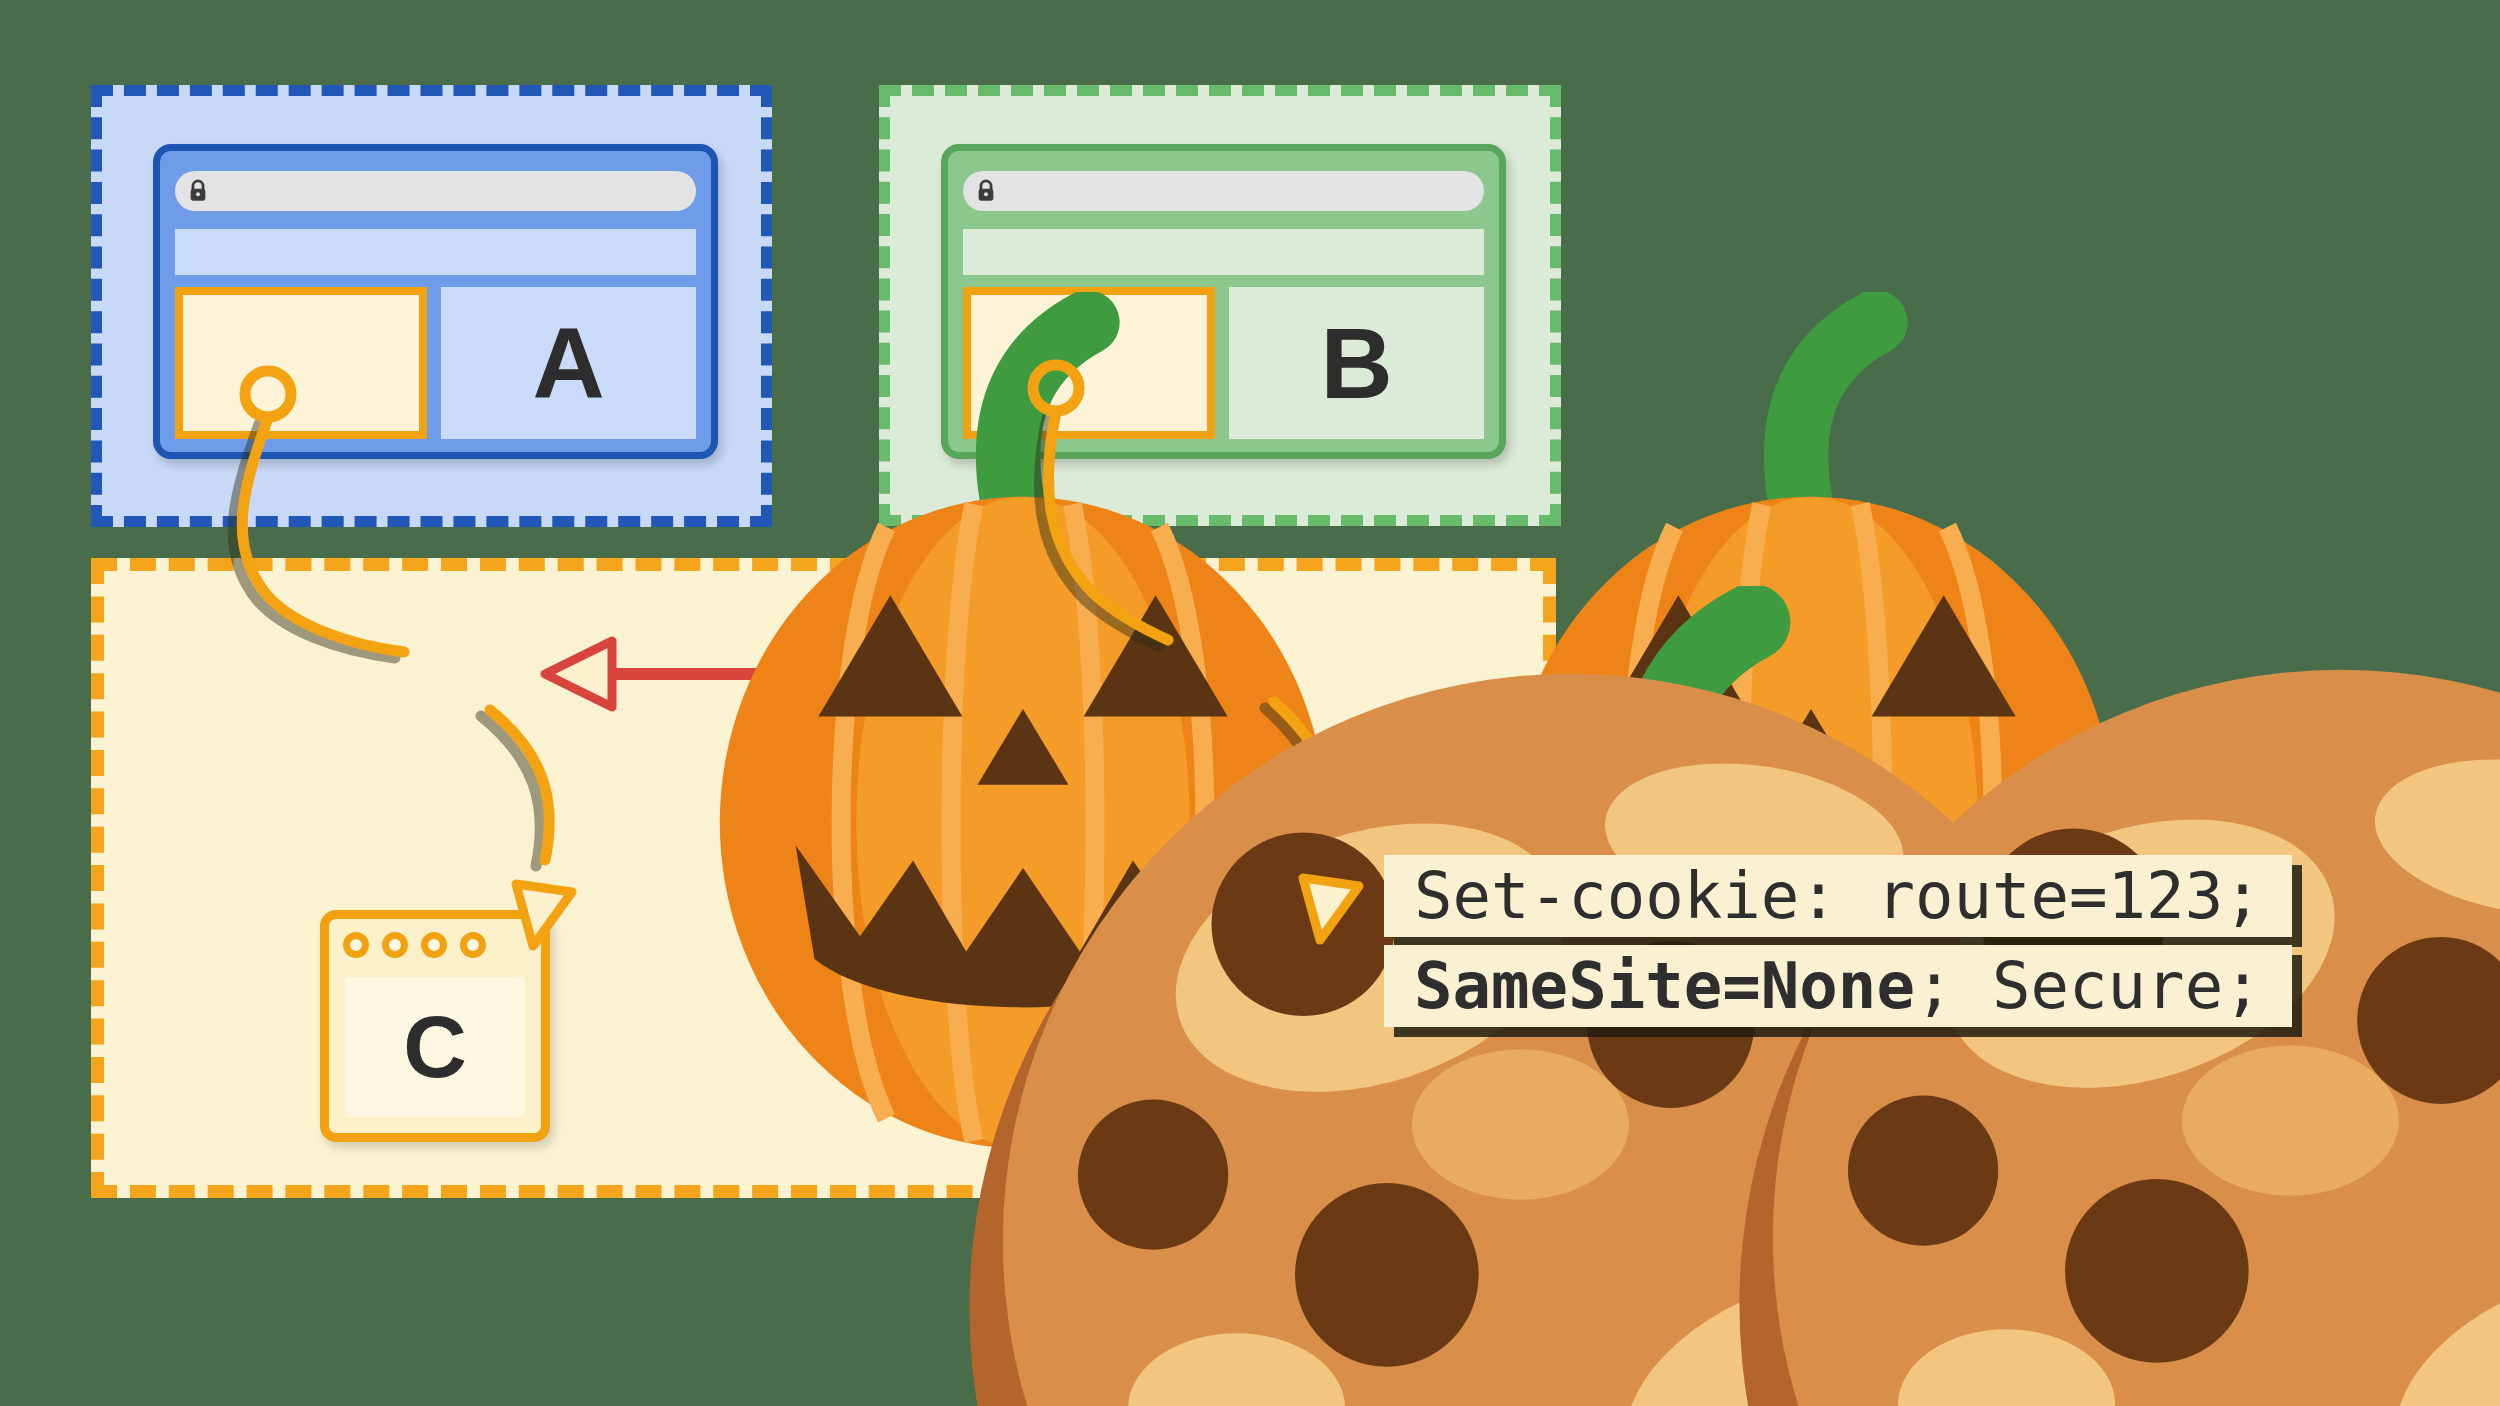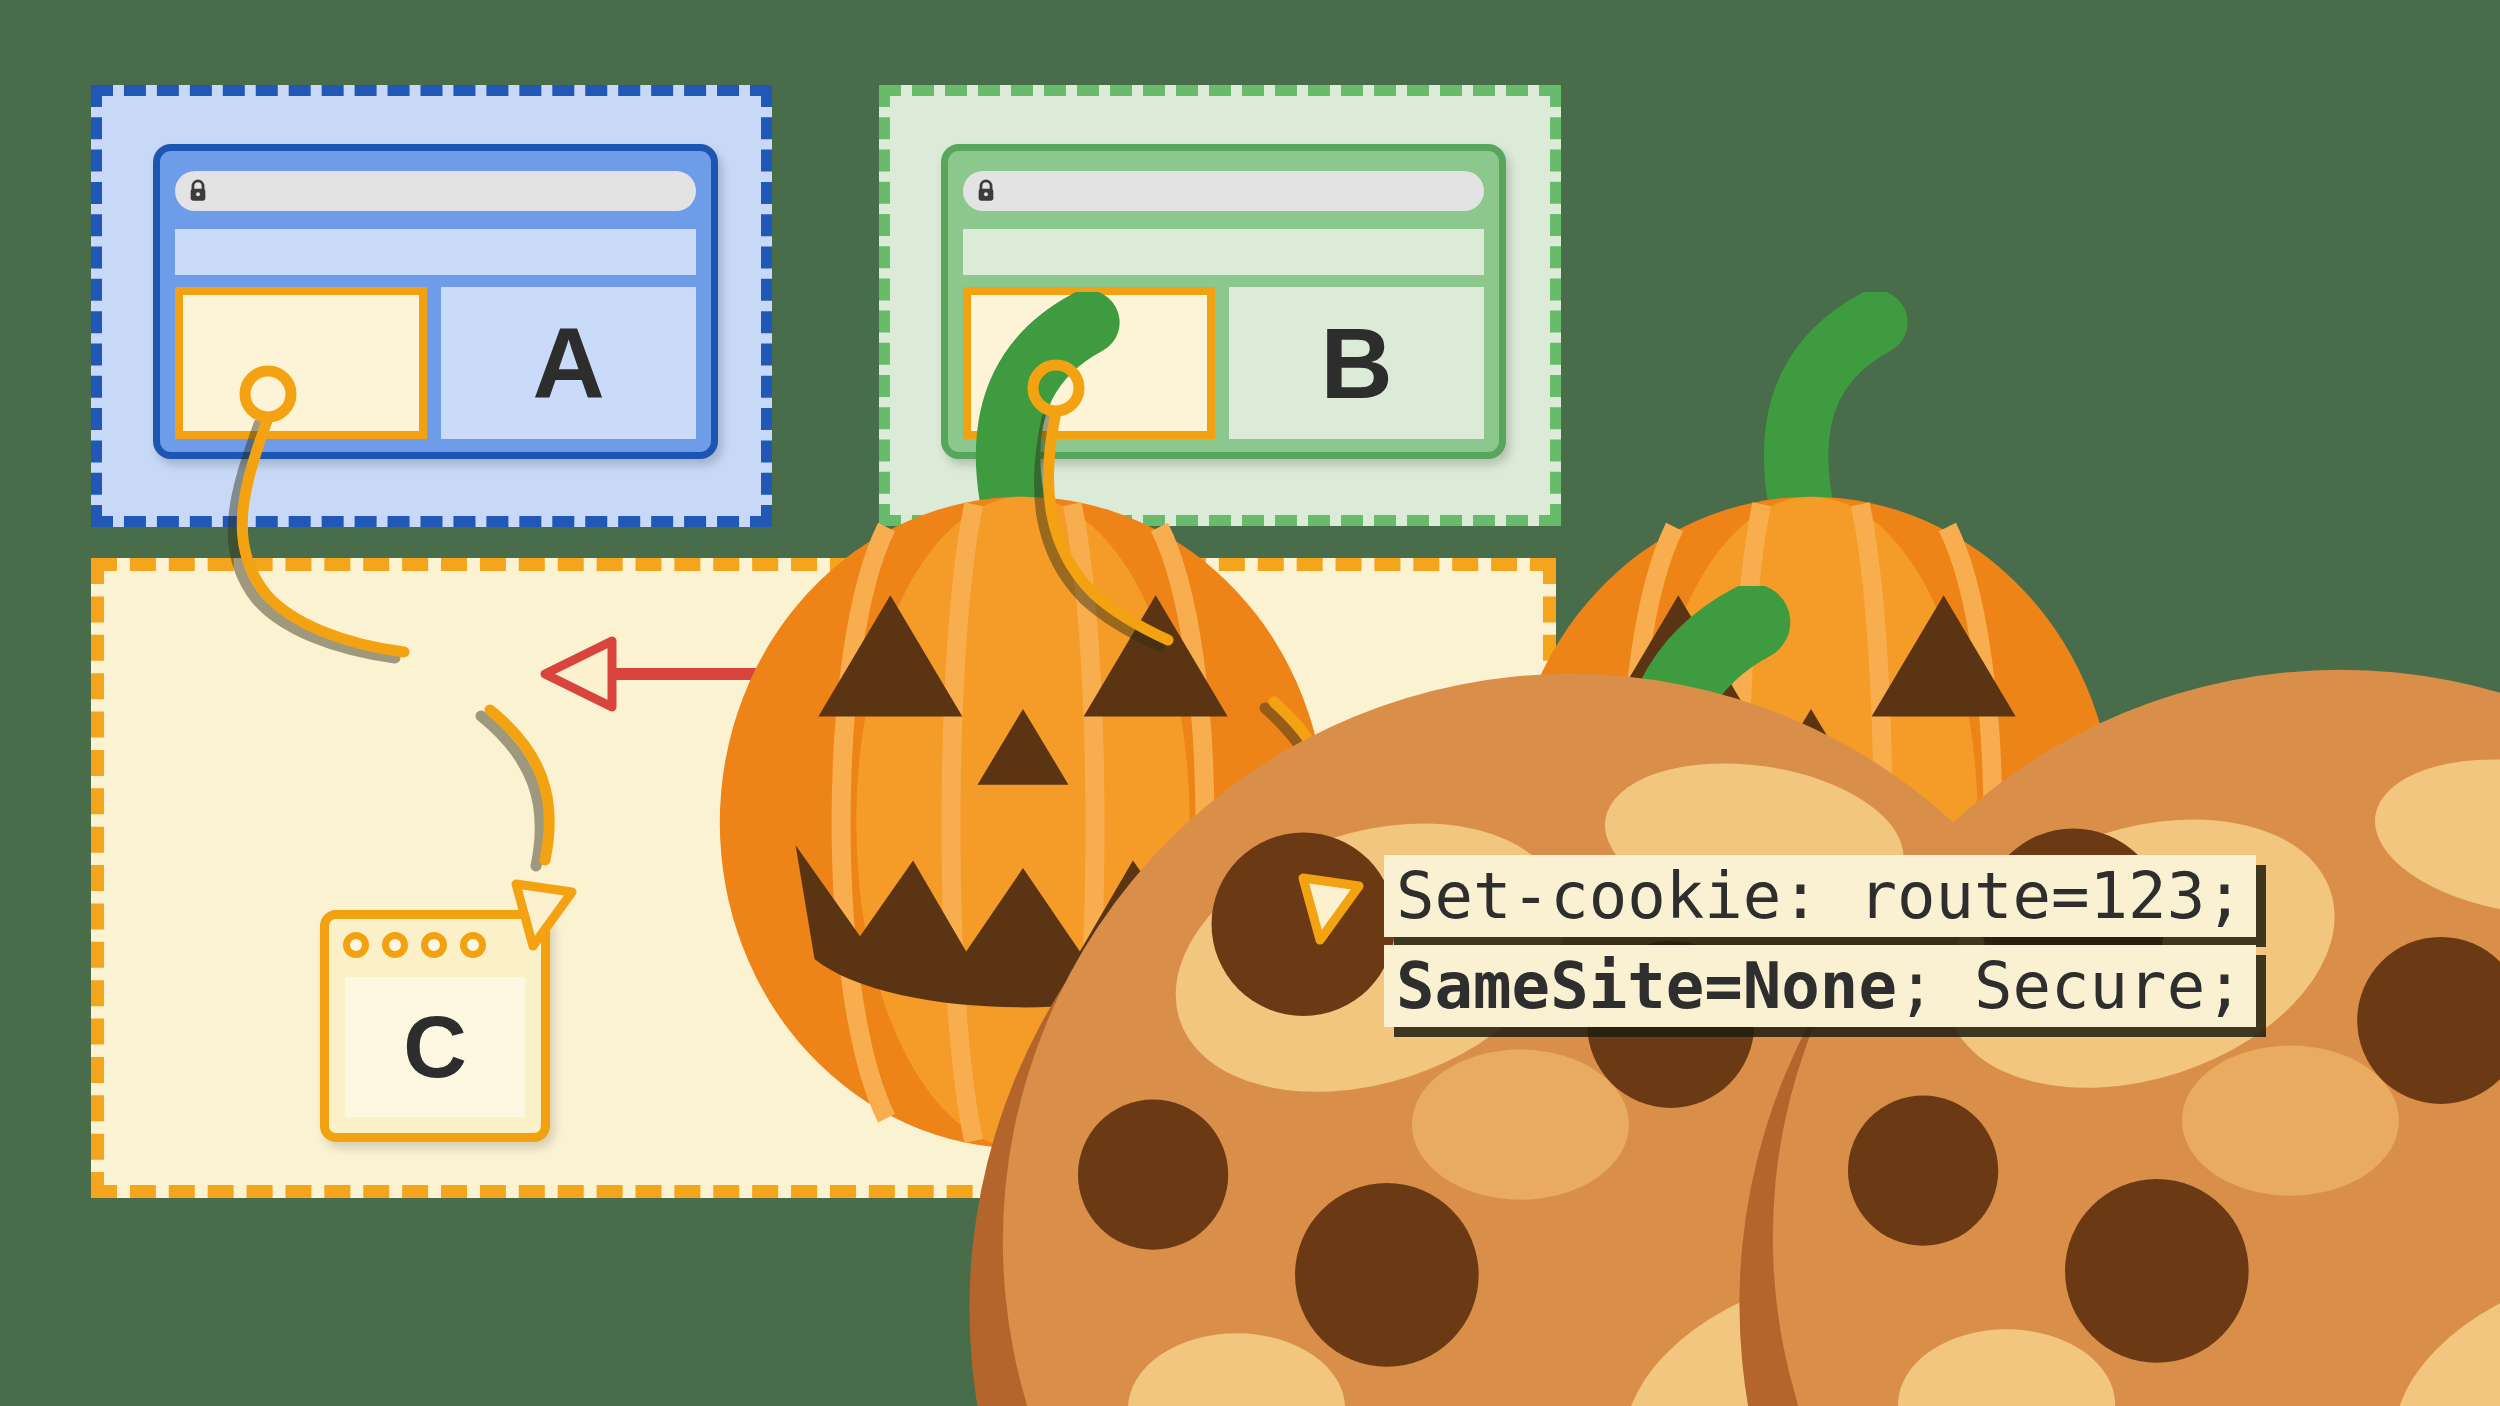--- a/index.html
+++ b/index.html
@@ -39,21 +39,21 @@
   .c2{left:1110px;top:910px;}
   .cdots{position:absolute;left:14px;top:13px;display:flex;gap:13px;}
   .cdot{width:12px;height:12px;border:7px solid #f2a211;border-radius:50%;background:#fdf7e2;}
   .cinner{position:absolute;left:16px;right:16px;top:58px;bottom:16px;background:#fdf7e2;
           display:flex;align-items:center;justify-content:center;}
   .clabel{font-size:88px;font-weight:bold;color:#2d2d2d;line-height:1;}
 
   
   .codeline{position:absolute;left:1384px;background:#faf0d2;color:#2e2e2e;
             font-family:"DejaVu Sans Mono","Liberation Mono",monospace;font-size:64px;line-height:74px;
-            padding:4px 12px;white-space:nowrap;box-shadow:10px 10px 0 rgba(30,28,15,0.85);z-index:6;}
+            padding:4px 30px;white-space:nowrap;box-shadow:10px 10px 0 rgba(30,28,15,0.85);z-index:6;}
   .codeline1{top:855px;}
   .codeline2{top:945px;}
   .codebold{font-weight:bold;}
 
   
   .overlay{position:absolute;left:0;top:0;z-index:5;pointer-events:none;}
   .flowshadow{filter:drop-shadow(-9px 6px 0 rgba(45,45,22,0.45));}
   .zbox{z-index:1;} .zwin{z-index:2;} .zc{z-index:2;}
 </style>
 </head>

